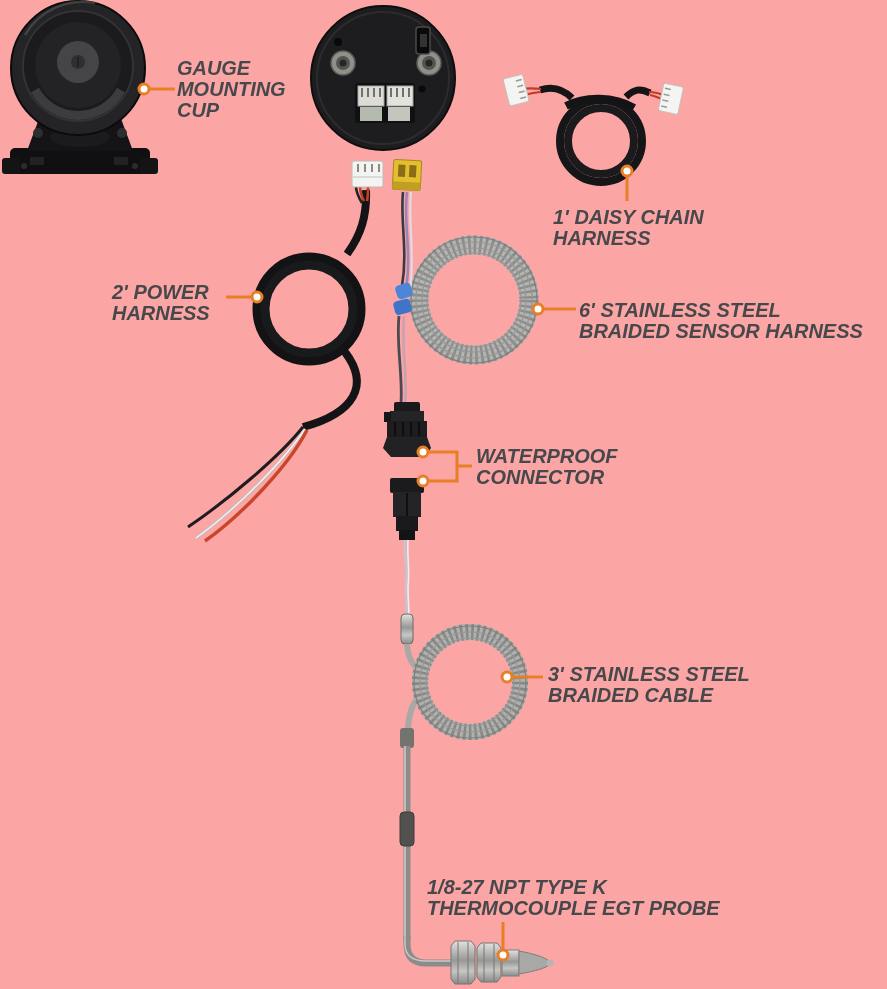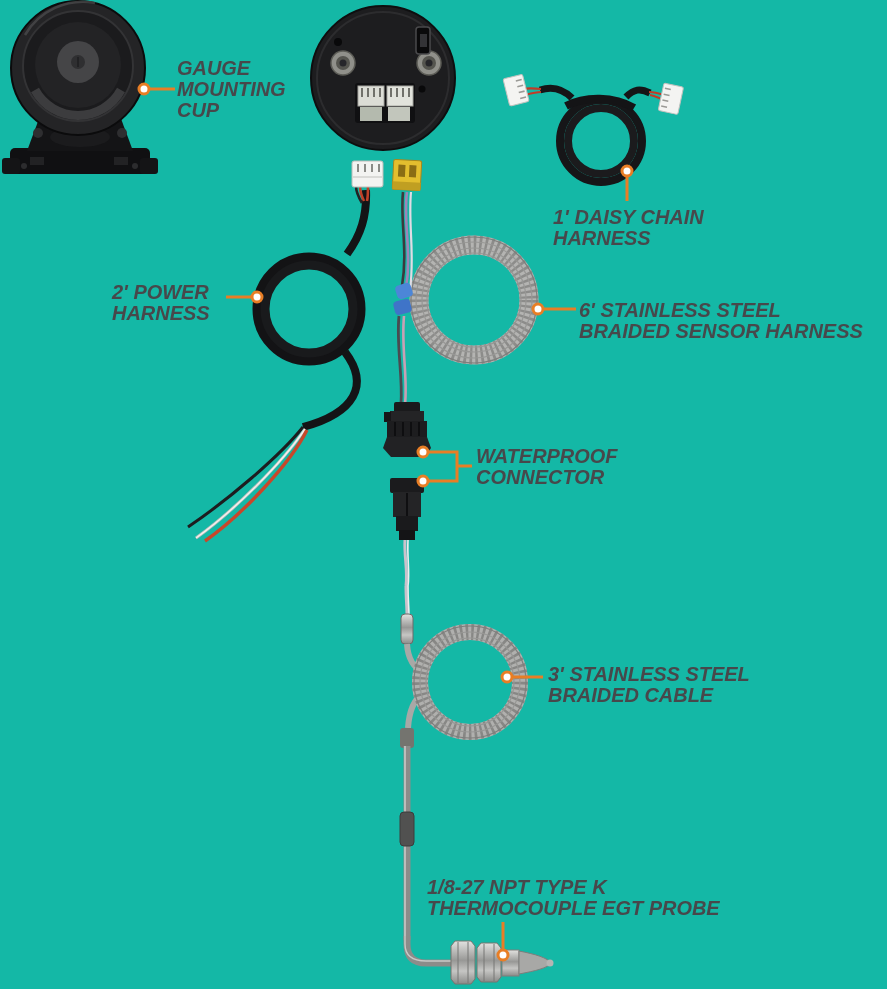--- a/index.html
+++ b/index.html
@@ -1,16 +1,16 @@
 <!DOCTYPE html>
 <html><head>
 <meta charset="utf-8">
 <style>
   html,body{margin:0;padding:0;background:#fff;}
-  #stage{position:relative;width:887px;height:989px;background:#14b8a6;overflow:hidden;
+  #stage{position:relative;width:887px;height:989px;background:#fca5a5;overflow:hidden;
          font-family:"Liberation Sans",sans-serif;}
   #art{position:absolute;left:0;top:0;}
   .label{position:absolute;white-space:pre-line;color:#47484B;
          font-family:"Liberation Sans",sans-serif;font-weight:bold;font-style:italic;
          font-size:21px;line-height:21px;letter-spacing:0px;
          transform:scaleX(0.95);transform-origin:left top;}
 </style>
 </head>
 <body>
 

